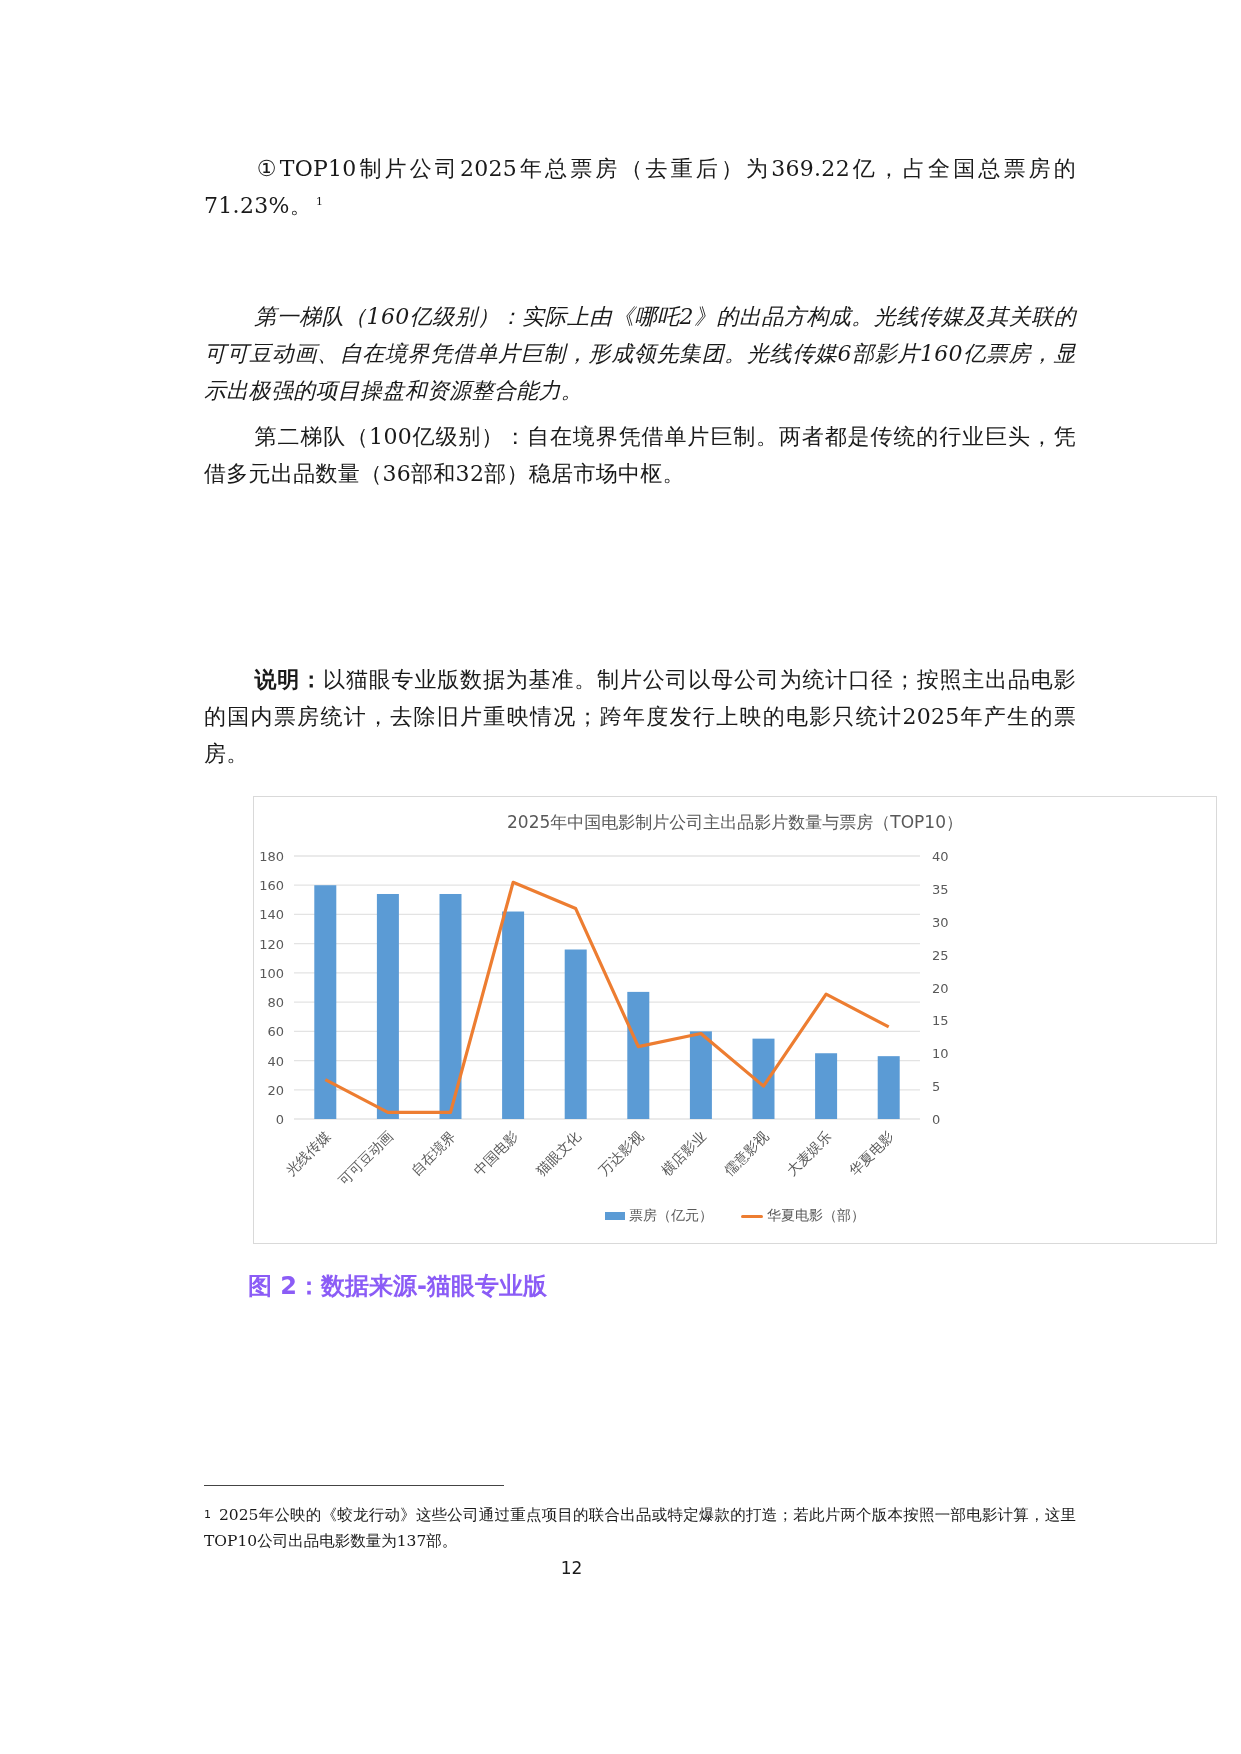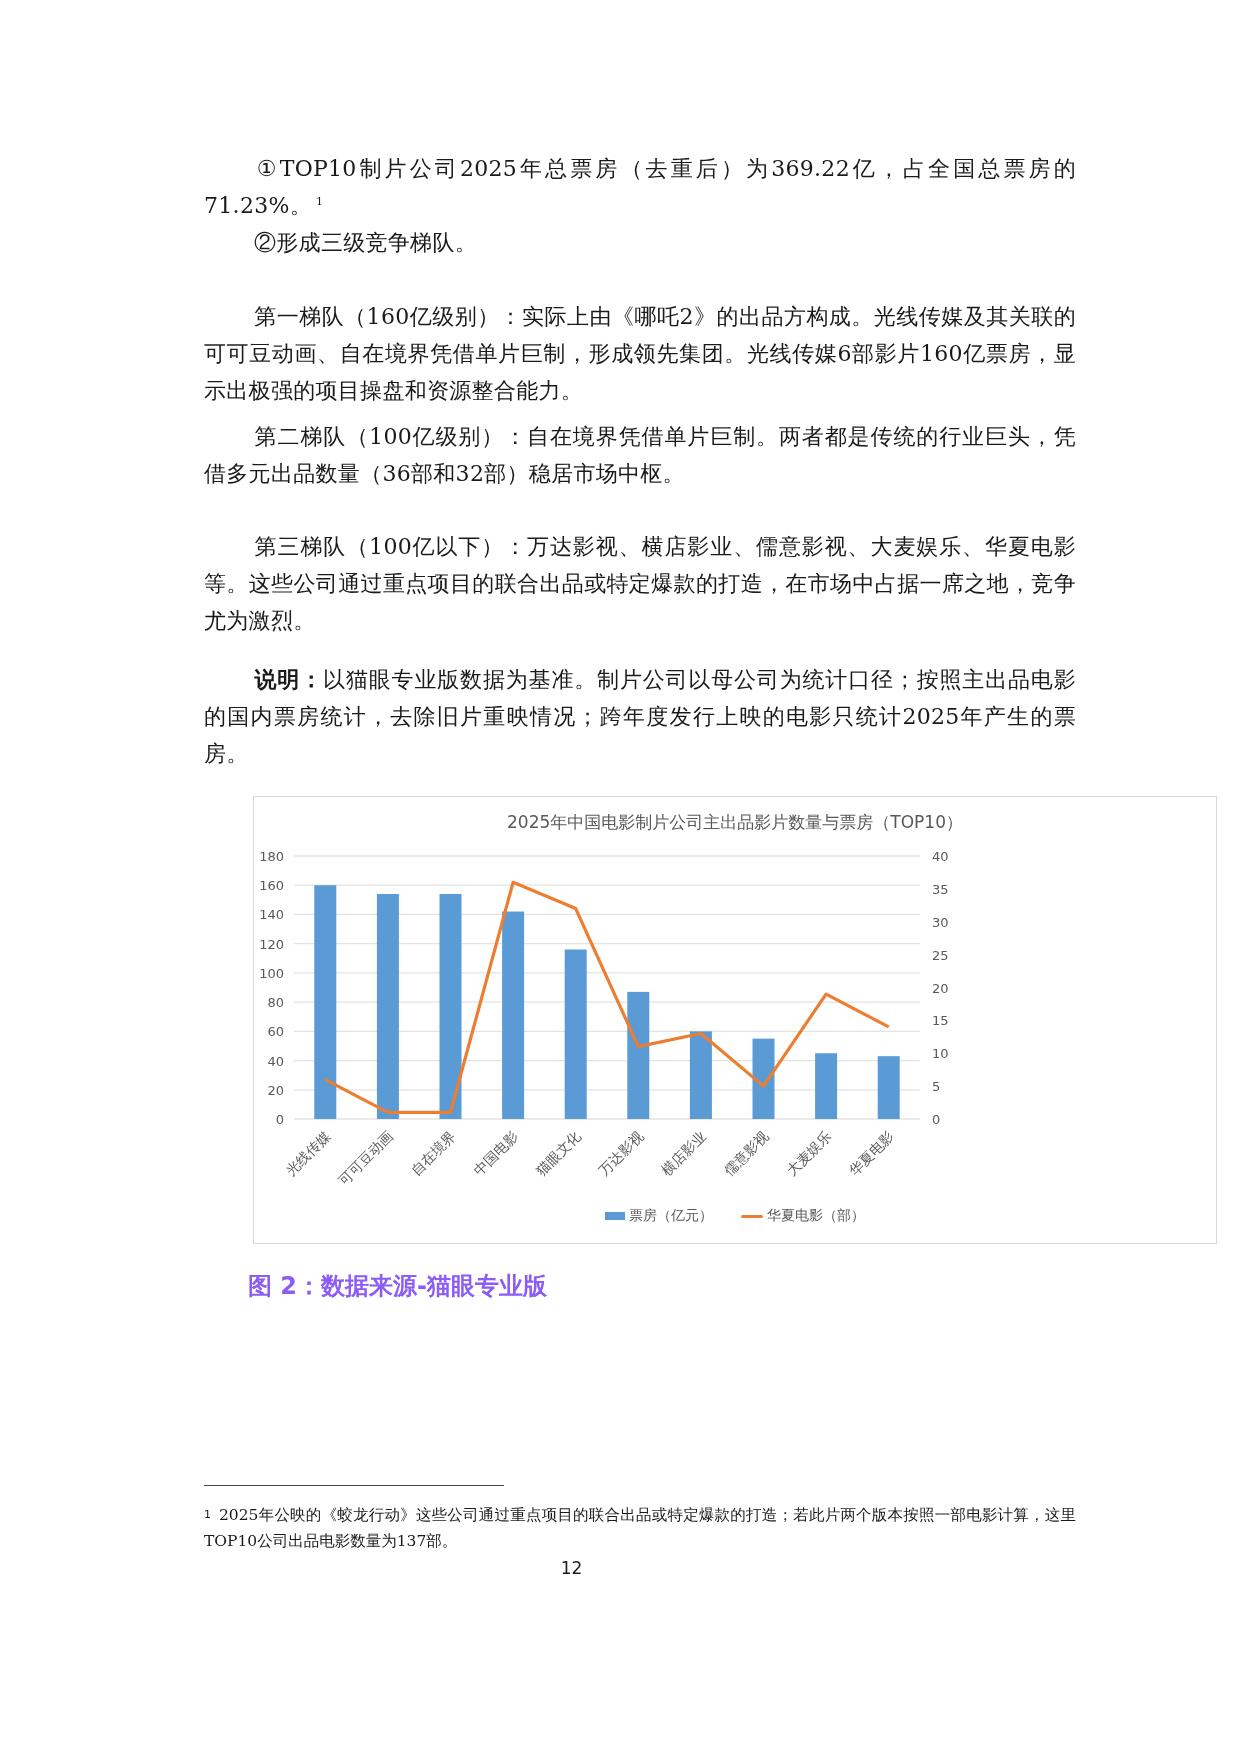--- a/index.html
+++ b/index.html
@@ -32,27 +32,25 @@
   .page-num { position: absolute; left: 0; width: 1111px; top: 1558px; text-align: center;
               font-family: "DejaVu Sans", "Liberation Sans", sans-serif; font-size: 17px; }
 </style>
 </head>
 <body>
 
 <div class="page">
 
   <p class="para" style="top:150px;"><span class="indent"></span><span>①TOP10制片公司2025年总票房（去重后）为369.22亿，占全国总票房的71.23%。</span><sup>1</sup></p>
 
-  <p class="para" style="top:224px;"><span class="indent"></span><span>②形成三级竞争梯队。</span></p>
 
-  <p class="para" style="top:298px;"><span class="indent"></span><span>第一梯队（160亿级别）：实际上由《哪吒2》的出品方构成。光线传媒及其关联的可可豆动画、自在境界凭借单片巨制，形成领先集团。光线传媒6部影片160亿票房，显示出极强的项目操盘和资源整合能力。</span></p>
+  <p class="para" style="top:298px;font-style:italic;"><span class="indent"></span><span>第一梯队（160亿级别）：实际上由《哪吒2》的出品方构成。光线传媒及其关联的可可豆动画、自在境界凭借单片巨制，形成领先集团。光线传媒6部影片160亿票房，显示出极强的项目操盘和资源整合能力。</span></p>
 
   <p class="para" style="top:418px;"><span class="indent"></span><span>第二梯队（100亿级别）：自在境界凭借单片巨制。两者都是传统的行业巨头，凭借多元出品数量（36部和32部）稳居市场中枢。</span></p>
 
-  <p class="para" style="top:528px;"><span class="indent"></span><span>第三梯队（100亿以下）：万达影视、横店影业、儒意影视、大麦娱乐、华夏电影等。这些公司通过重点项目的联合出品或特定爆款的打造，在市场中占据一席之地，竞争尤为激烈。</span></p>
 
   <p class="para" style="top:661px;"><span class="indent"></span><b>说明：</b><span>以猫眼专业版数据为基准。制片公司以母公司为统计口径；按照主出品电影的国内票房统计，去除旧片重映情况；跨年度发行上映的电影只统计2025年产生的票房。</span></p>
 
   <div class="chart-frame">
     <div class="chart-title">2025年中国电影制片公司主出品影片数量与票房（TOP10）</div>
     <svg class="chart-svg" id="chart-svg" width="814" height="448">
         <line x1="40" x2="666" y1="322" y2="322" stroke="#e3e3e3" stroke-width="1.3"></line>
         <text x="30" y="327" text-anchor="end" font-size="13" fill="#595959" font-family="DejaVu Sans, sans-serif">0</text>
         <line x1="40" x2="666" y1="292.77777777777777" y2="292.77777777777777" stroke="#e3e3e3" stroke-width="1.3"></line>
         <text x="30" y="297.77777777777777" text-anchor="end" font-size="13" fill="#595959" font-family="DejaVu Sans, sans-serif">20</text>

